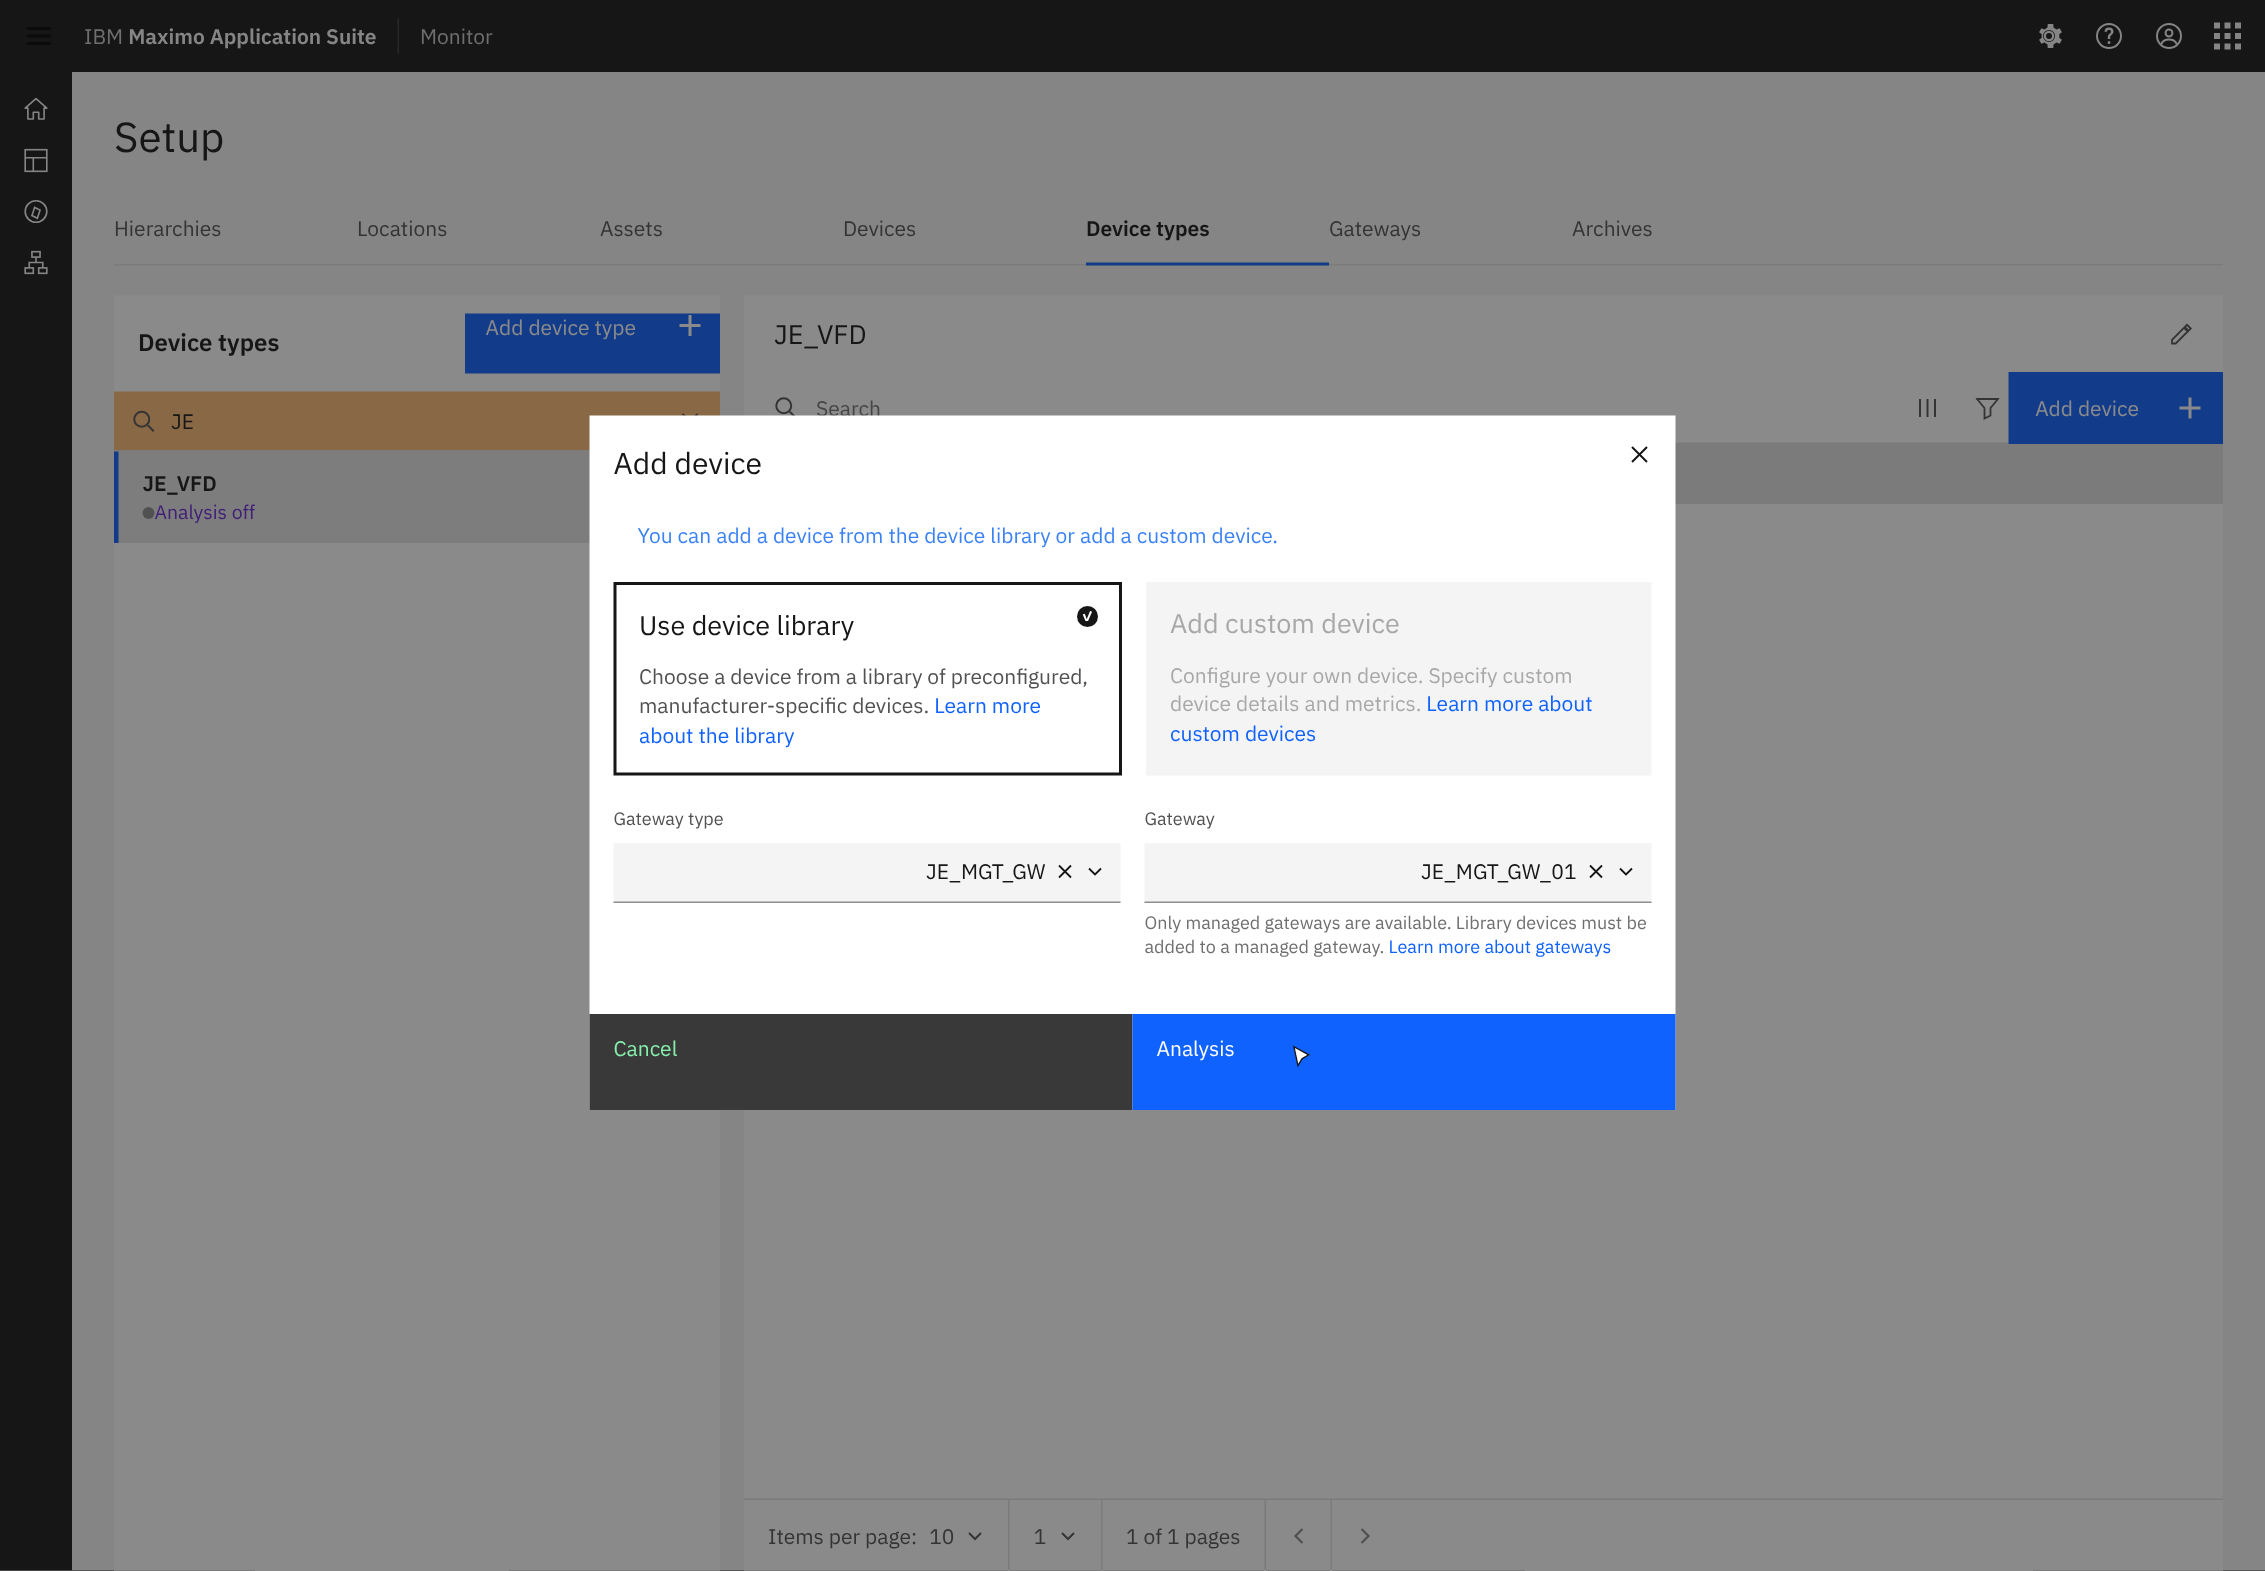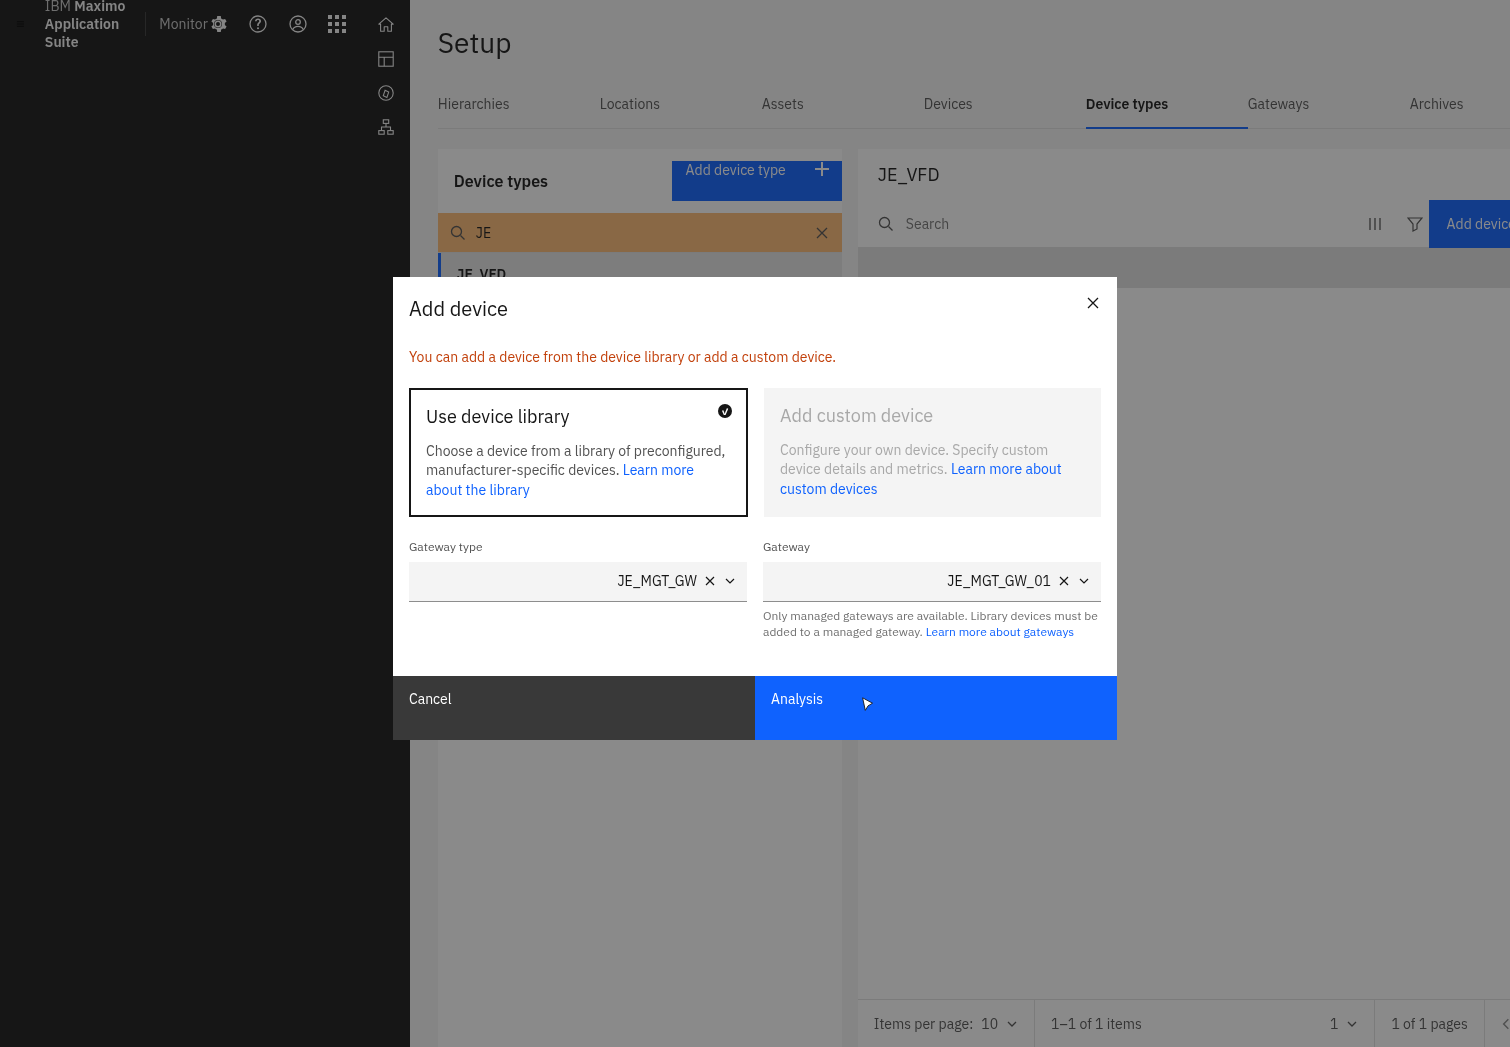--- a/index.html
+++ b/index.html
@@ -1,17 +1,17 @@
 <!DOCTYPE html>
 <html><head>
 <meta charset="utf-8">
 <style>
   * { box-sizing: border-box; margin: 0; padding: 0; font-family: "IBM Plex Sans", -apple-system, BlinkMacSystemFont, "Segoe UI", Helvetica, Arial, sans-serif; }
   html, body { width: 100%; height: 100%; background: #161616; color: #161616; overflow: hidden; }
-  .app { display: flex; flex-direction: row; width: 1510px; height: 1047px; }
+  .app { display: flex; flex-direction: column; width: 1510px; height: 1047px; }
 
   
   .topbar { height: 48px; background: #161616; display: flex; align-items: center; color: #f4f4f4; padding: 0 16px; }
   .menu-icon { width: 20px; height: 20px; cursor: pointer; }
   .brand { margin-left: 20px; font-size: 14px; }
   .brand .light { font-weight: 400; color: #c6c6c6; }
   .brand .bold { font-weight: 600; color: #f4f4f4; }
   .divider { width: 1px; height: 24px; background: #393939; margin: 0 14px; }
   .module-name { font-size: 14px; color: #c6c6c6; }
   .flex-grow { flex-grow: 1; }
@@ -74,21 +74,21 @@
   .page-btn svg { width: 14px; height: 14px; fill: #8d8d8d; }
 
   
   .overlay { position: absolute; inset: 0; background: rgba(22,22,22,0.5); display: flex; align-items: flex-start; justify-content: center; }
   .modal { width: 724px; background: #fff; margin-top: 277px; display: flex; flex-direction: column; }
   .modal-body { padding: 18px 16px 36px 16px; }
   .modal-title-row { display: flex; justify-content: space-between; align-items: flex-start; }
   .modal-title { font-size: 20px; font-weight: 400; }
   .modal-close { cursor: pointer; }
   .modal-close svg { width: 16px; height: 16px; fill: #161616; }
-  .modal-desc { font-size: 14px; color: #c2410c; margin-top: 26px; }
+  .modal-desc { font-size: 14px; color: #3b82f6; margin-top: 26px; margin-left: 16px; }
   .cards { display: flex; gap: 16px; margin-top: 22px; }
   .card { flex: 1; padding: 16px; position: relative; }
   .card.selected { border: 2px solid #161616; padding: 15px; cursor: pointer; }
   .card.disabled { background: #f4f4f4; cursor: default; }
   .card h4 { font-size: 18px; font-weight: 400; margin-bottom: 14px; }
   .card.disabled h4 { color: #a8a8a8; }
   .card p { font-size: 14px; color: #525252; line-height: 1.38; }
   .card.disabled p { color: #a8a8a8; }
   .card a { color: #0f62fe; text-decoration: none; cursor: pointer; }
   .check-badge { position: absolute; top: 14px; right: 14px; width: 14px; height: 14px; border-radius: 50%; background: #161616; display: flex; align-items: center; justify-content: center; }
@@ -98,21 +98,21 @@
   .field { flex: 1; display: flex; flex-direction: column; }
   .field label { font-size: 12px; color: #525252; margin-bottom: 8px; }
   .field-input { background: #f4f4f4; border-bottom: 1px solid #8d8d8d; height: 40px; display: flex; align-items: center; padding: 0 10px 0 16px; cursor: pointer; text-align: right; }
   .field-input span.val { flex: 1; font-size: 14px; color: #161616; }
   .field-input svg { width: 14px; height: 14px; fill: #161616; margin-left: 6px; }
   .helper { font-size: 12px; color: #6f6f6f; margin-top: 6px; line-height: 1.35; }
   .helper a { color: #0f62fe; text-decoration: none; }
 
   .modal-actions { display: flex; height: 64px; }
   .modal-actions button { flex: 1; border: none; font-size: 14px; text-align: left; padding: 14px 16px 0 16px; cursor: pointer; display: flex; align-items: flex-start; }
-  .btn-cancel { background: #393939; color: #ffffff; }
+  .btn-cancel { background: #393939; color: #86efac; }
   .btn-continue { background: #0f62fe; color: #fff; position: relative; }
 
   .cursor { position: absolute; width: 18px; height: 18px; left: 104px; top: 20px; pointer-events: none; }
 
   .whole-wrapper { position: relative; width:100%; height:100%; }
 </style>
 </head>
 <body>
 
 <div class="whole-wrapper">
@@ -258,21 +258,20 @@
           <div class="table-body"></div>
 
           <div class="pagination">
             <div class="pgcell">
               <span>Items per page:</span>
               <span>10</span>
               <svg viewBox="0 0 12 12" width="12" height="12">
                     <path d="M2 4l4 4 4-4" fill="none" stroke="#525252" stroke-width="1.3"></path>
                   </svg>
             </div>
-            <div class="pginfo">1–1 of 1 items</div>
             <div class="pgcell">
               <span>1</span>
               <svg viewBox="0 0 12 12" width="12" height="12">
                     <path d="M2 4l4 4 4-4" fill="none" stroke="#525252" stroke-width="1.3"></path>
                   </svg>
             </div>
             <div class="pgcell last">1 of 1 pages</div>
             <div class="page-btn">
                   <svg viewBox="0 0 12 12">
                     <path d="M8 2L4 6l4 4" fill="none" stroke="#8d8d8d" stroke-width="1.3"></path>

